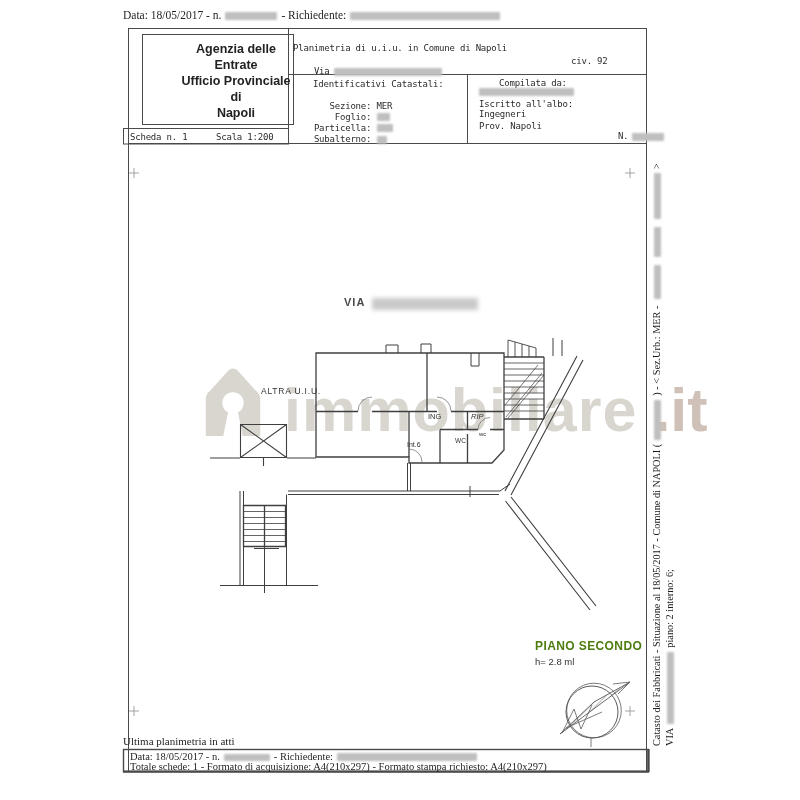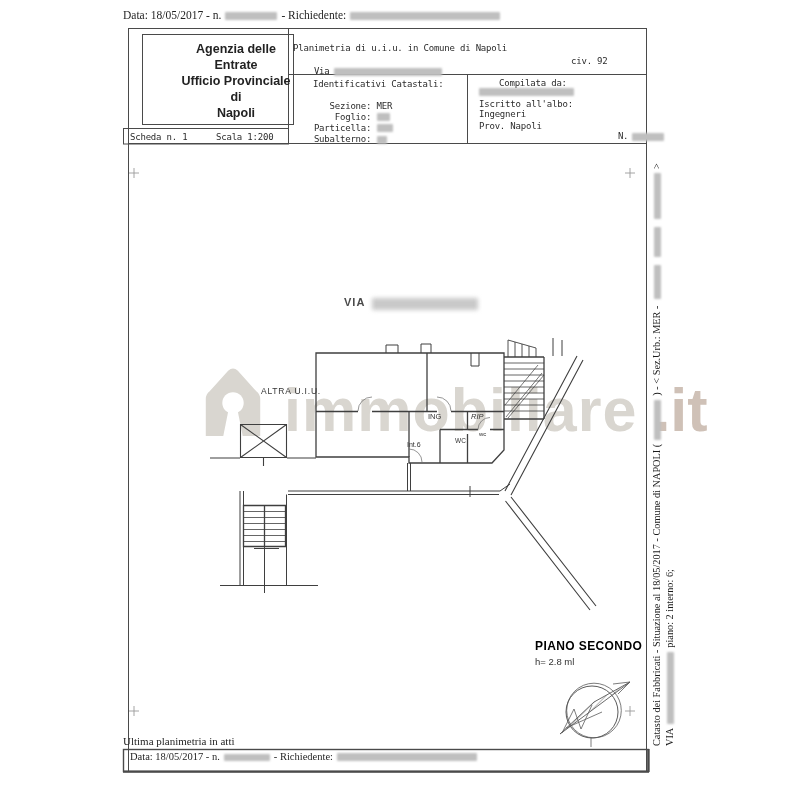--- a/index.html
+++ b/index.html
@@ -145,28 +145,29 @@
   <div class="abs sans z3" style="left:344px;top:296px;font-size:11px;font-weight:600;color:#4a4a4a;letter-spacing:1px;">VIA</div>
   <span class="redact block" style="left:372px;top:298px;width:106px;height:12px;background:#c9c9c9;filter:blur(2px);"></span>
 
   <div class="abs roomlabel z3" style="left:261px;top:386px;font-size:8.5px;letter-spacing:.8px;">ALTRA U.I.U.</div>
   <div class="abs roomlabel z3" style="left:428px;top:412px;font-size:7.5px;">ING</div>
   <div class="abs roomlabel z3" style="left:471px;top:412px;font-size:7.5px;font-style:italic;">RIP</div>
   <div class="abs roomlabel z3" style="left:455px;top:437px;font-size:6.5px;">WC</div>
   <div class="abs roomlabel z3" style="left:479px;top:431px;font-size:6px;">wc</div>
   <div class="abs roomlabel z3" style="left:407px;top:441px;font-size:7px;">Int.6</div>
 
-  <div class="abs sans z3" style="left:535px;top:639px;font-size:12px;font-weight:bold;color:#000000;letter-spacing:.4px;">PIANO SECONDO</div>
+  <div class="abs sans z3" style="left:535px;top:639px;font-size:12px;font-weight:bold;color:#4d7c0f;letter-spacing:.4px;">PIANO SECONDO</div>
   <div class="abs sans z3" style="left:535px;top:656px;font-size:9.5px;color:#333;">h= 2.8 ml</div>
 
   <div class="vtext z3" style="left:651px;top:746px;">
     <span>Catasto dei Fabbricati - Situazione al 18/05/2017 - Comune di NAPOLI (</span><span class="redact" style="width:40px;height:7px;"></span><span>) - &lt;  Sez.Urb.: MER - </span><span class="redact" style="width:34px;height:7px;"></span><span class="redact" style="width:30px;height:7px;"></span><span class="redact" style="width:46px;height:7px;"></span><span>&gt;</span>
   </div>
   <div class="vtext z3" style="left:664px;top:746px;">
     <span>VIA</span><span class="redact" style="width:72px;height:7px;"></span><span>piano: 2 interno: 6;</span>
   </div>
 
   <div class="abs serif z3" style="left:123px;top:735px;font-size:11px;">Ultima planimetria in atti</div>
   <div class="abs serif z3" style="left:130px;top:750.5px;font-size:10.5px;">
     <span>Data: 18/05/2017 - n.</span><span class="redact" style="width:46px;height:7px;"></span><span>- Richiedente:</span><span class="redact" style="width:140px;height:8px;"></span>
   </div>
+  <div class="abs serif z3" style="left:130px;top:760.5px;font-size:10.5px;">Totale schede: 1 - Formato di acquisizione: A4(210x297)   - Formato stampa richiesto: A4(210x297)</div>
 
 </div>
 
 </body></html>

